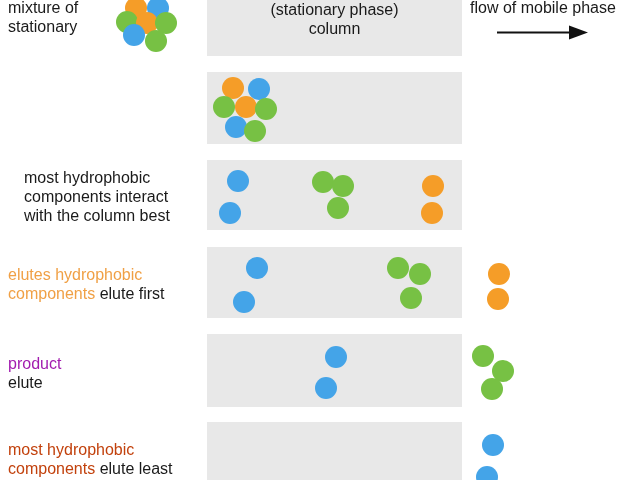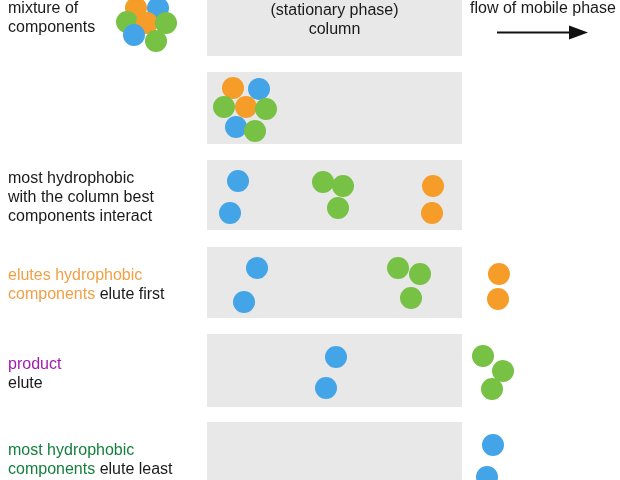--- a/index.html
+++ b/index.html
@@ -29,52 +29,52 @@
       <div class="colrect" style="left: 207px; top: -16px; width: 255px; height: 72px; background: rgb(232, 232, 232);"></div>
       <div class="colrect" style="left: 207px; top: 72px; width: 255px; height: 72px; background: rgb(232, 232, 232);"></div>
       <div class="colrect" style="left: 207px; top: 160px; width: 255px; height: 70px; background: rgb(232, 232, 232);"></div>
       <div class="colrect" style="left: 207px; top: 247px; width: 255px; height: 71px; background: rgb(232, 232, 232);"></div>
       <div class="colrect" style="left: 207px; top: 334px; width: 255px; height: 73px; background: rgb(232, 232, 232);"></div>
       <div class="colrect" style="left: 207px; top: 422px; width: 255px; height: 73px; background: rgb(232, 232, 232);"></div>
     </div>
 
   <div class="label" style="left:8px; top:-2px; width:130px">
     <span class="line">mixture of</span>
-    <span class="line">components</span>
+    <span class="line">stationary</span>
   </div>
 
   <div class="label center" style="left:207px; top:0px; width:255px">
     <span class="line">(stationary phase)</span>
     <span class="line">column</span>
   </div>
 
   <div class="label" style="left:470px; top:-2px; width:150px">flow of mobile phase</div>
   <svg class="arrow-svg" style="left:470px; top:24px" width="125" height="18" viewBox="0 0 125 18">
     <line x1="27" y1="8.5" x2="102" y2="8.5" stroke="#111111" stroke-width="2"></line>
     <polygon points="118,8.5 99,1.5 99,15.5" fill="#111111"></polygon>
   </svg>
 
-  <div class="label" style="left:8px; top:168px; width:195px">
+  <div class="label" style="left:24px; top:168px; width:195px">
     <span class="line">most hydrophobic</span>
+    <span class="line">components interact</span>
     <span class="line">with the column best</span>
-    <span class="line">components interact</span>
   </div>
 
   <div class="label" style="left:8px; top:265px; width:190px">
     <span style="color: rgb(240, 160, 69);">elutes hydrophobic components</span>
     <span>elute first</span>
   </div>
 
   <div class="label" style="left:8px; top:354px; width:190px">
     <span class="line" style="color: #a21caf;">product</span>
     <span class="line">elute</span>
   </div>
 
   <div class="label" style="left:8px; top:440px; width:190px">
-    <span style="color: #15803d;">most hydrophobic components</span>
+    <span style="color: #c2410c;">most hydrophobic components</span>
     <span>elute least</span>
   </div>
 
   <div id="dots-layer">
       <div class="dot" style="left: 125px; top: -3px; width: 22px; height: 22px; background: rgb(245, 157, 40);"></div>
       <div class="dot" style="left: 147px; top: -3px; width: 22px; height: 22px; background: rgb(68, 164, 232);"></div>
       <div class="dot" style="left: 116px; top: 11px; width: 22px; height: 22px; background: rgb(119, 193, 68);"></div>
       <div class="dot" style="left: 136px; top: 12px; width: 22px; height: 22px; background: rgb(245, 157, 40);"></div>
       <div class="dot" style="left: 155px; top: 12px; width: 22px; height: 22px; background: rgb(119, 193, 68);"></div>
       <div class="dot" style="left: 123px; top: 24px; width: 22px; height: 22px; background: rgb(68, 164, 232);"></div>

